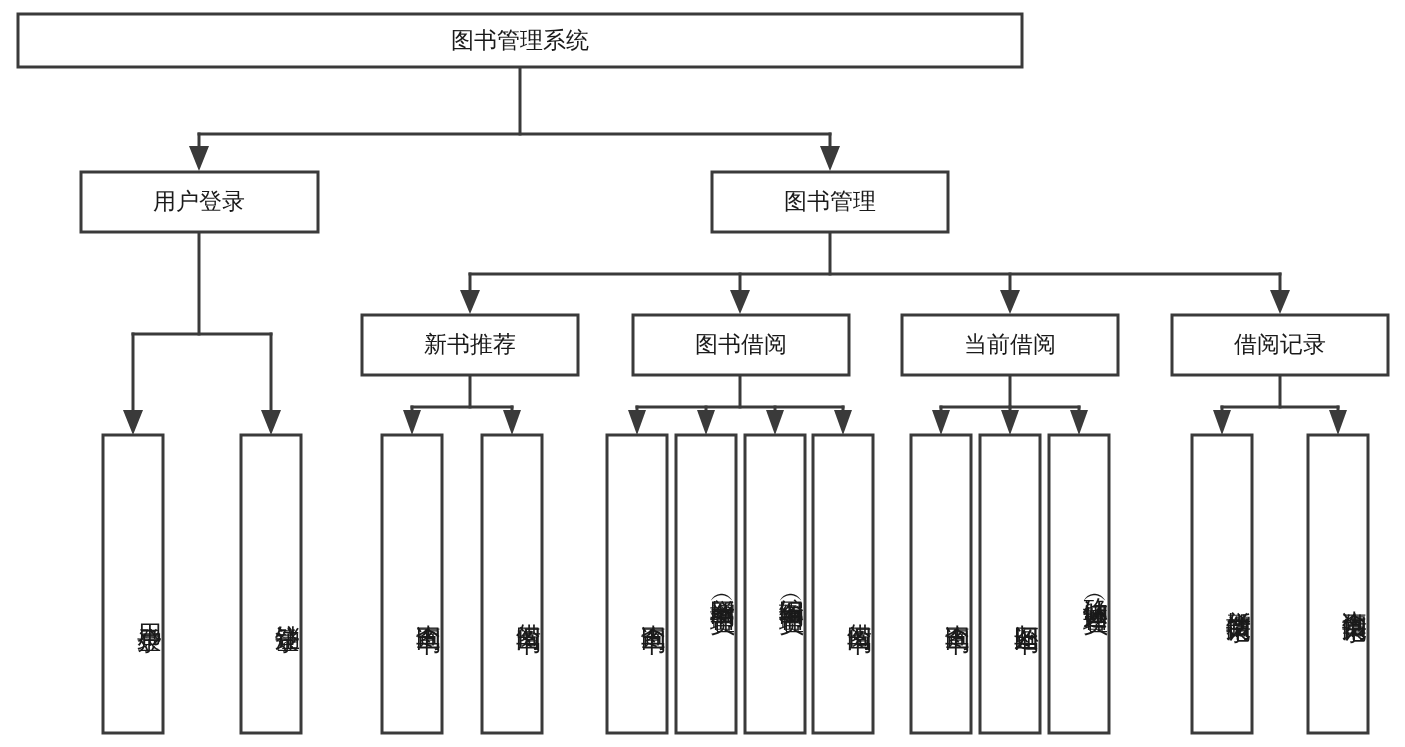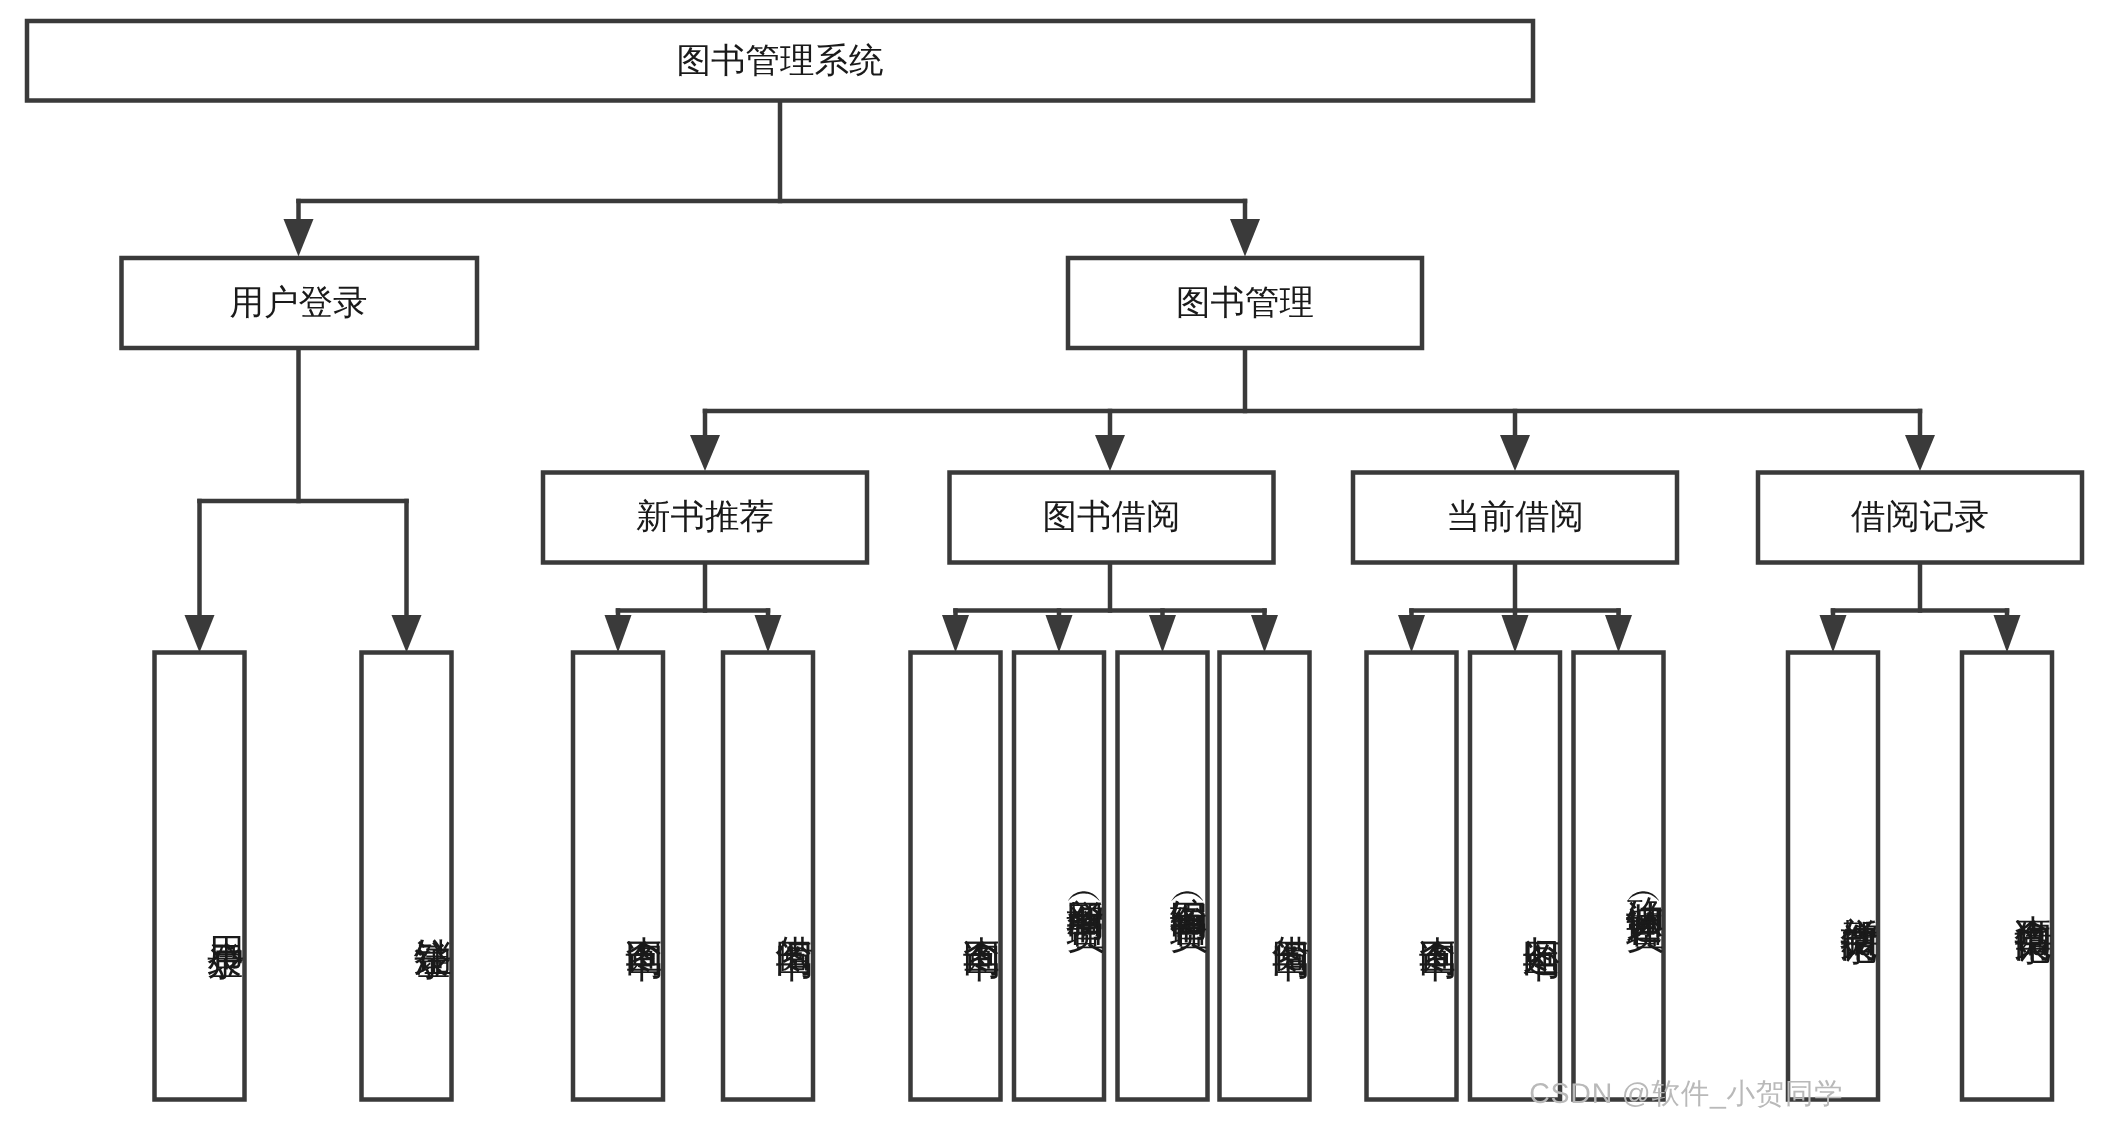--- a/index.html
+++ b/index.html
@@ -226,14 +226,13 @@
   <div class="vlabel" style="left:745px; top:443px; width:60px; height:288px;">编辑图书（管理员）</div>
   <div class="vlabel" style="left:813px; top:488px; width:60px; height:240px;">借阅图书</div>
 
   <div class="vlabel" style="left:911px; top:488px; width:60px; height:240px;">查询图书</div>
   <div class="vlabel" style="left:980px; top:488px; width:60px; height:240px;">归还图书</div>
   <div class="vlabel" style="left:1049px; top:443px; width:60px; height:288px;">确认归还（管理员）</div>
 
   <div class="vlabel" style="left:1192px; top:463px; width:60px; height:265px;">新增借阅记录</div>
   <div class="vlabel" style="left:1308px; top:463px; width:60px; height:265px;">查询借阅记录</div>
 
-  <div class="watermark">CSDN @软件_小贺同学</div>
 </div>
 
 </body></html>

